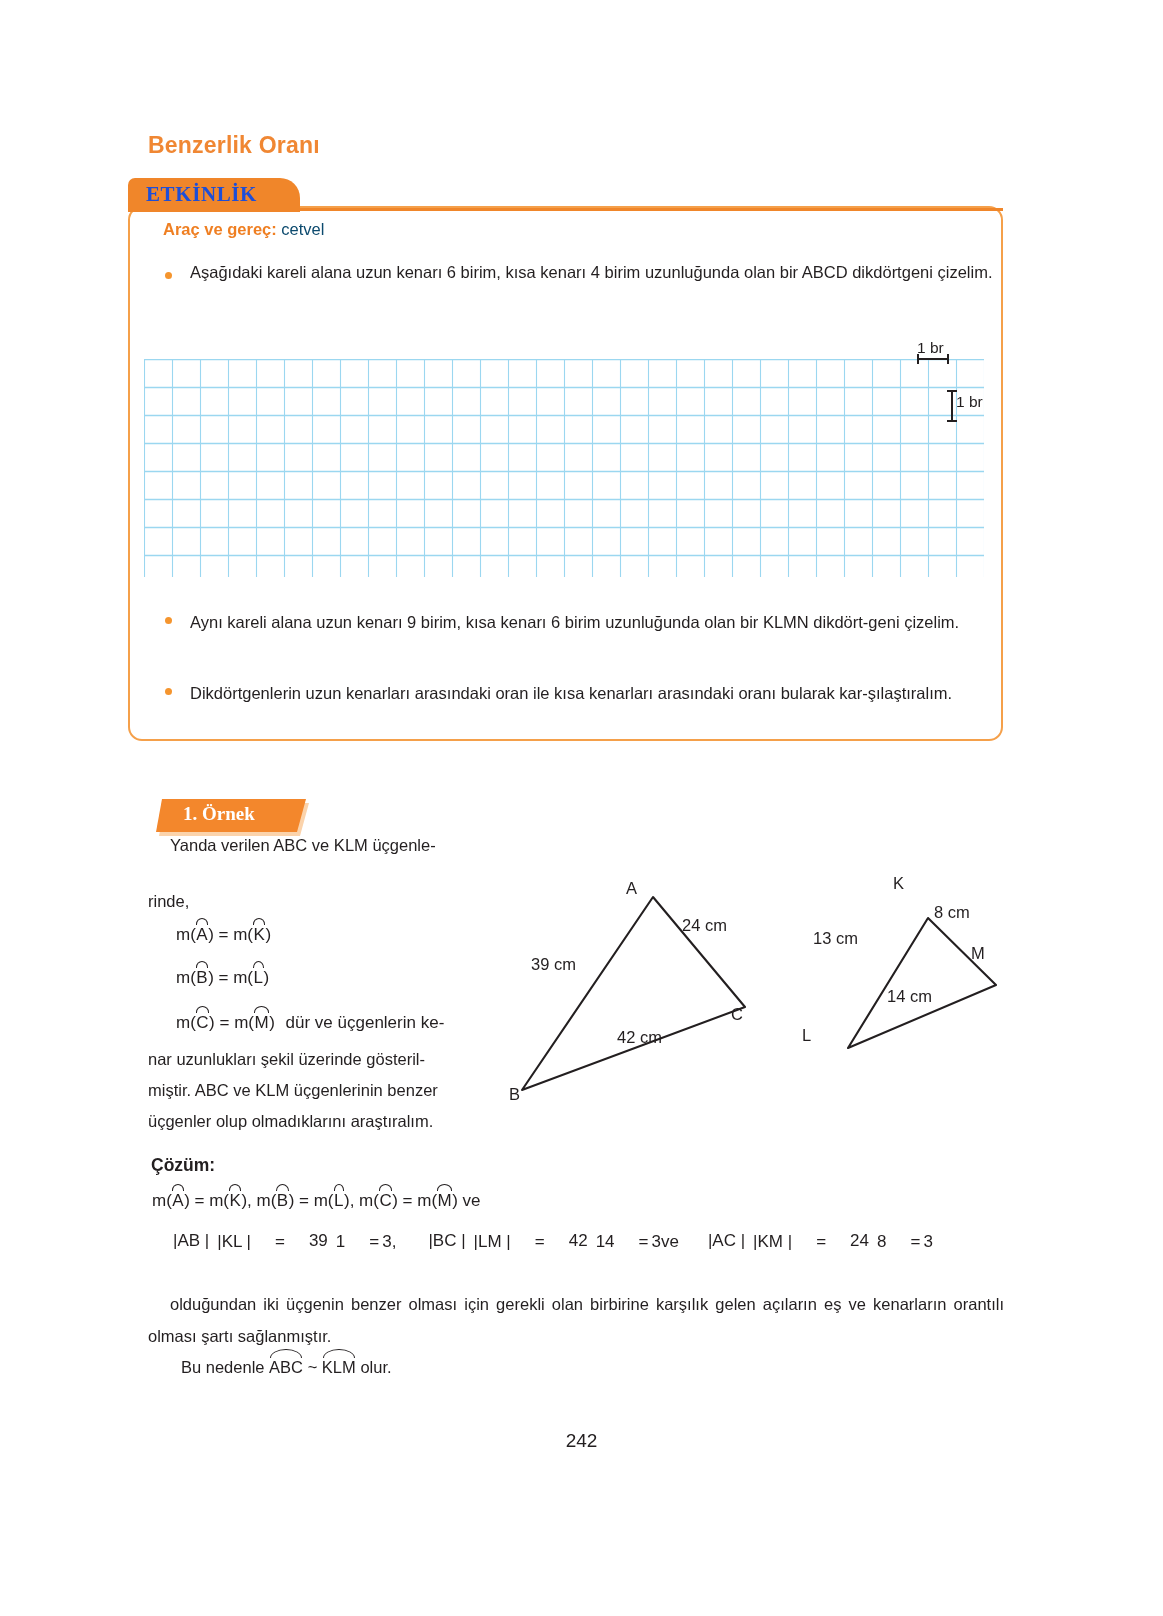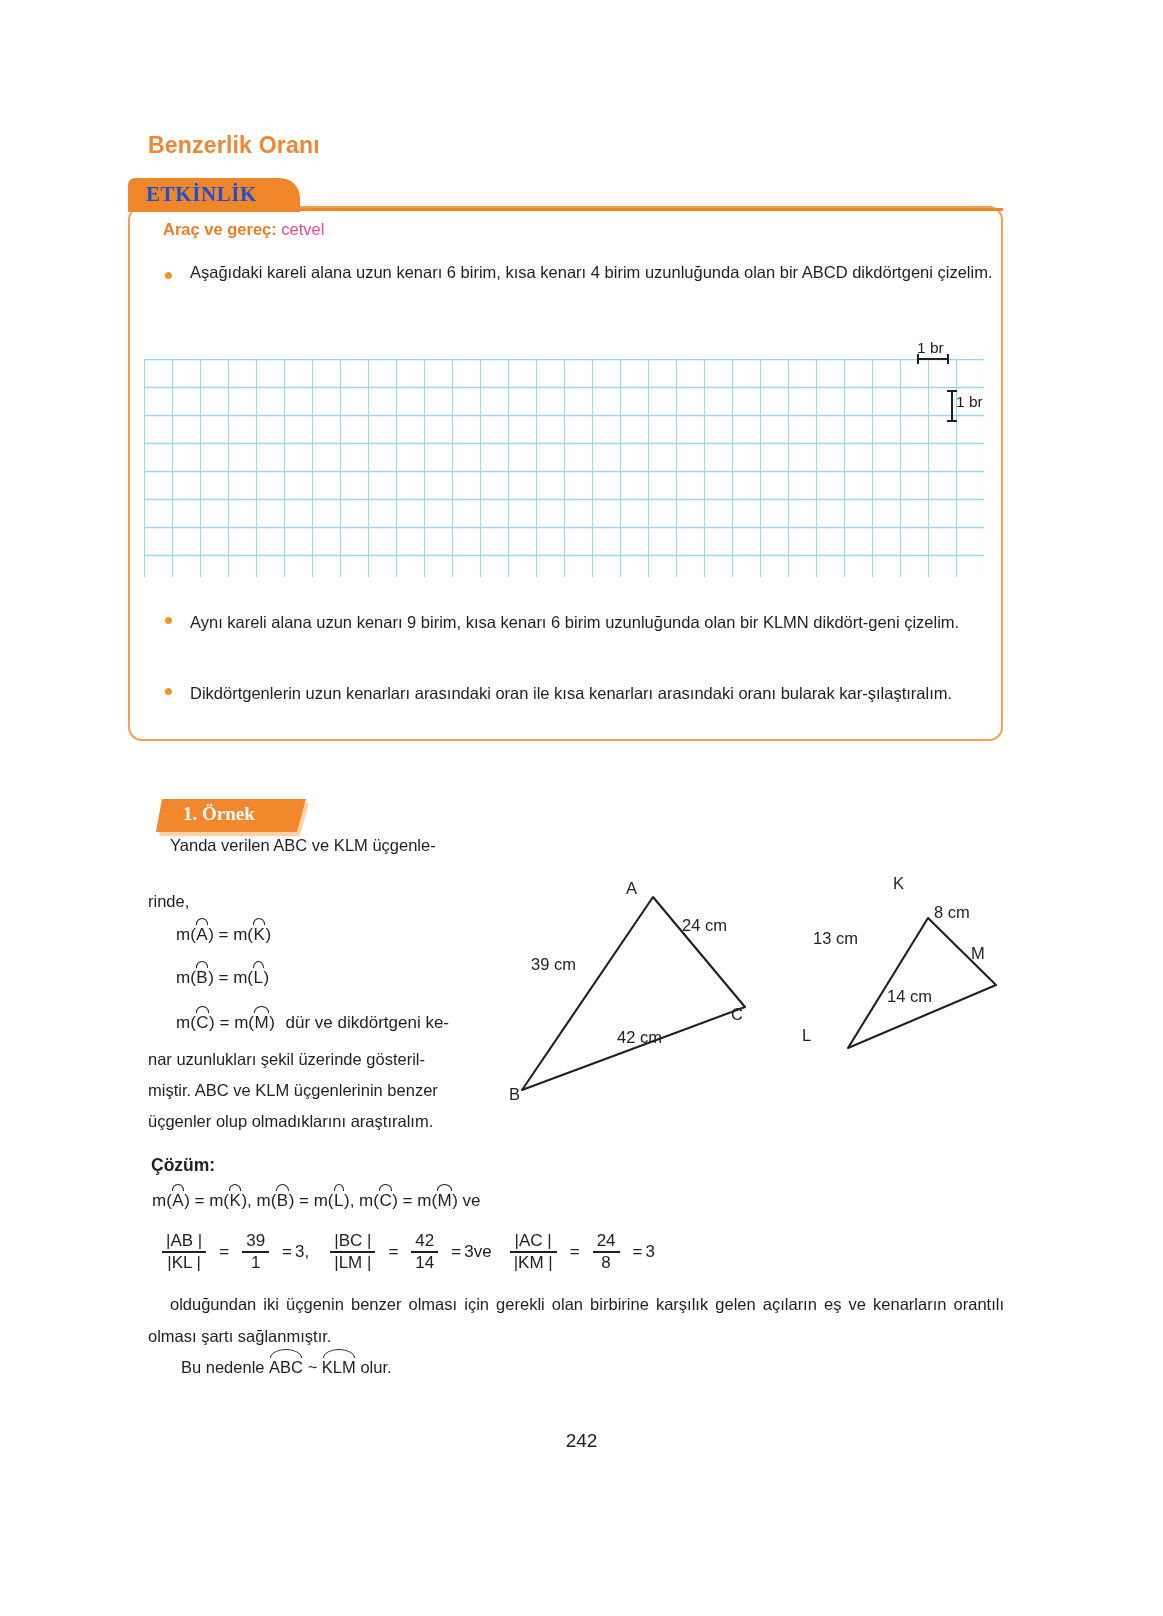--- a/index.html
+++ b/index.html
@@ -75,21 +75,21 @@
     background: #f0862a;
   }
 
   .tools-line {
     position: absolute;
     left: 163px;
     top: 220px;
     font-size: 16.5px;
   }
   .tools-line b { color: #ef7f22; }
-  .tools-line span.val { color: #ec4899; }
+  .tools-line span.val { color: #0c4a6e; }
 
   .bullet-para {
     position: absolute;
     font-size: 16.5px;
     line-height: 32px;
     text-align: justify;
     color: #231f20;
   }
   .bullet-dot {
     position: absolute;
@@ -231,23 +231,23 @@
     position: absolute;
     left: 152px;
     top: 1232px;
     display: flex;
     align-items: center;
     font-size: 17px;
     white-space: nowrap;
   }
   .frac {
     display: inline-flex;
-    flex-direction: column;
+    flex-direction: row;
     align-items: center;
-    margin: 0 10px;
+    margin: 0 17px;
     line-height: 1.08;
   }
   .frac .num { padding: 0 4px 1px 4px; }
   .frac .den { padding: 1px 4px 0 4px; }
   .frac .bar {
     width: 100%;
     height: 1.4px;
     background: #231f20;
   }
   .op { padding: 0 3px; }
@@ -375,21 +375,21 @@
 <div class="ex-eq" style="top:925px;">
   <span>m(</span><span class="hat">A</span><span>) = m(</span><span class="hat">K</span><span>)</span>
 </div>
 
 <div class="ex-eq" style="top:968px;text-align:right;">
   <span>m(</span><span class="hat">B</span><span>) = m(</span><span class="hat">L</span><span>)</span>
 </div>
 
 <div class="ex-eq" style="top:1013px; left:176px;">
   <span>m(</span><span class="hat">C</span><span>) = m(</span><span class="hat">M</span><span>)</span>
-  <span style="padding-left:6px;">dür  ve  dikdörtgeni  ke-</span>
+  <span style="padding-left:6px;">dür  ve  üçgenlerin  ke-</span>
 </div>
 <div class="ex-text" style="top:1044px;">nar  uzunlukları  şekil  üzerinde  gösteril-</div>
 <div class="ex-text" style="top:1075px;">miştir.  ABC  ve  KLM  üçgenlerinin  benzer</div>
 <div class="ex-text" style="top:1106px;">üçgenler olup olmadıklarını araştıralım.</div>
 
 <svg class="tri-svg" width="530" height="235" viewBox="0 0 530 235">
 
   <g>
     <polygon points="158,29 250,139 27,222" fill="none" stroke="#231f20" stroke-width="2.1" stroke-linejoin="round"></polygon>
   </g>

